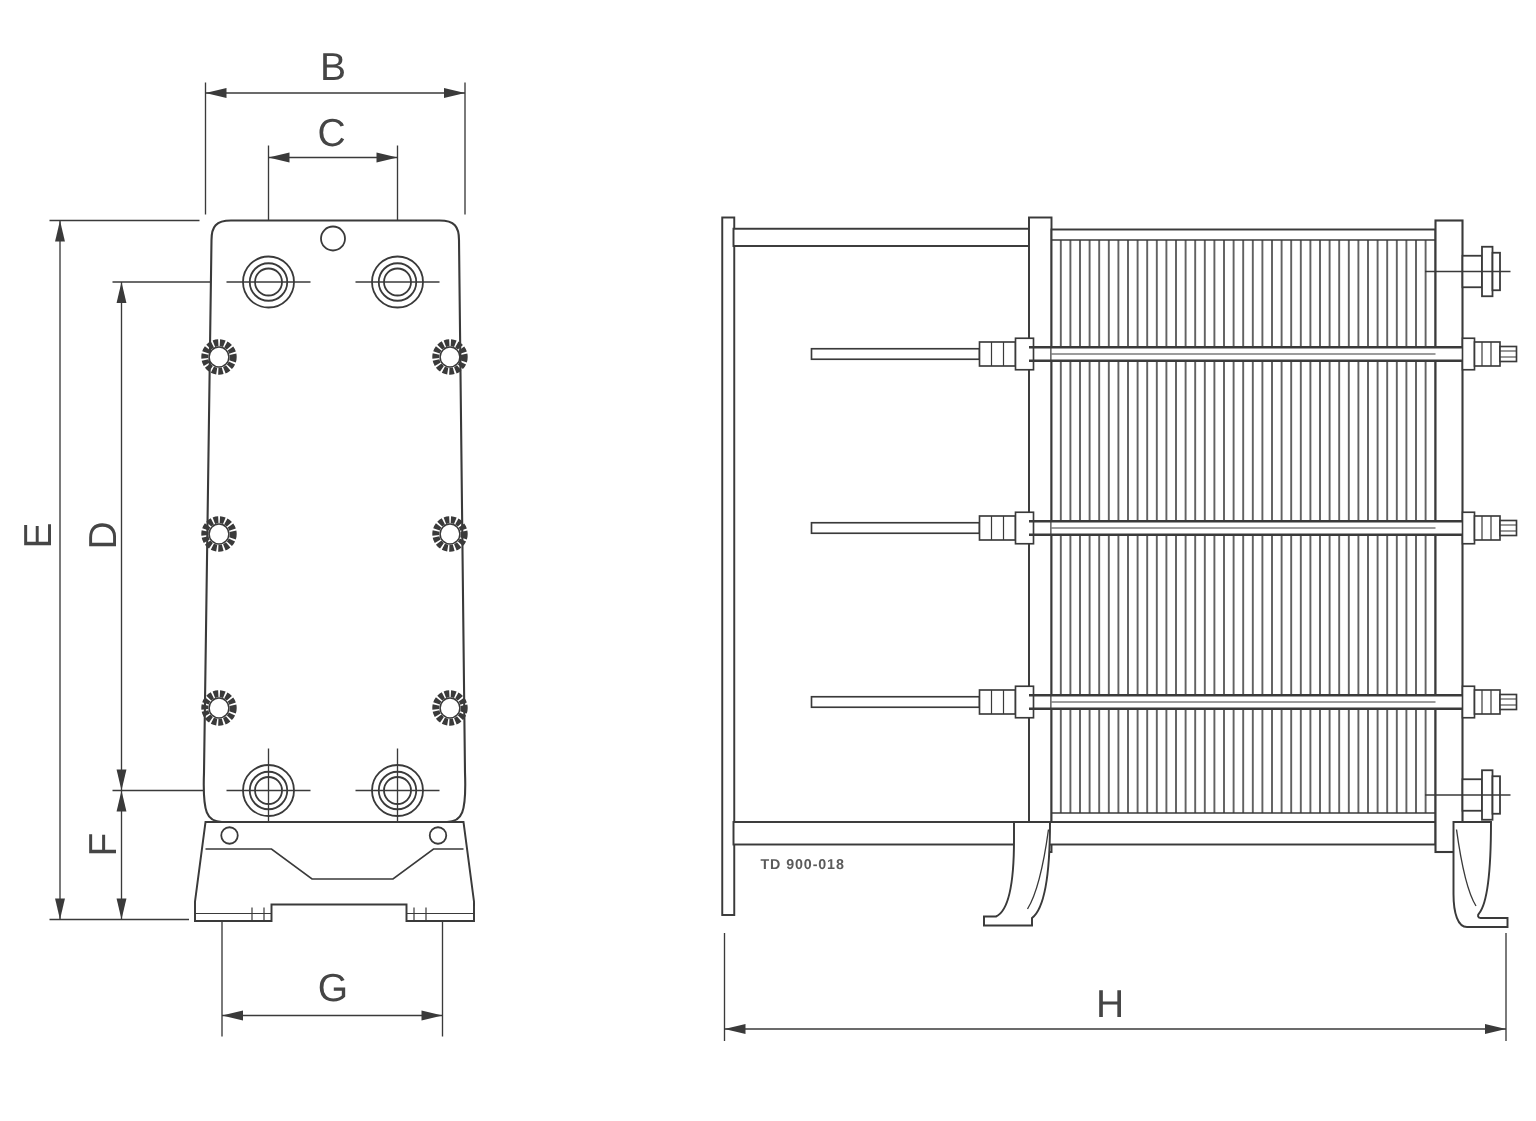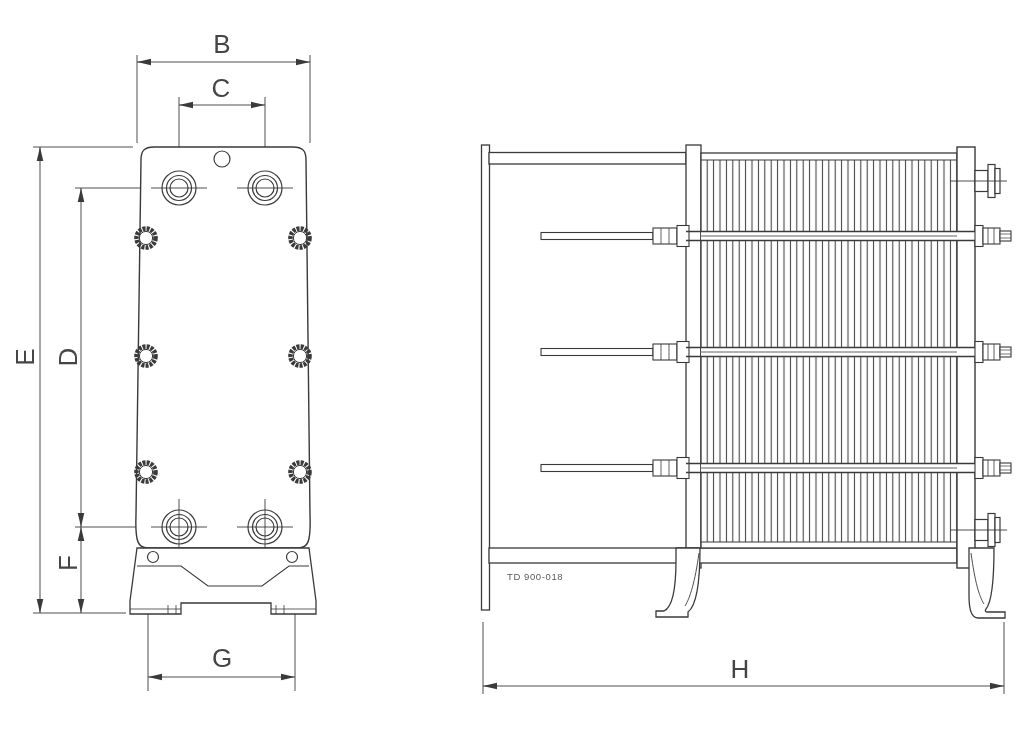--- a/index.html
+++ b/index.html
@@ -21,20 +21,21 @@
     user-select:none;
   }
   .dim-label.rot{transform:translate(-50%,-50%) rotate(-90deg);}
   .drawing-number{
     position:absolute;
     color:#5a5a5a;
     font-size:9.5px;
     letter-spacing:0.6px;
     transform:none;
     white-space:nowrap;
+    font-weight:bold;
   }
 </style>
 </head>
 <body>
 
 <div class="canvas">
 
 <svg width="1024" height="747" viewBox="0 0 1024 747">
   <defs>
     <pattern id="plates" width="6.4" height="10" patternUnits="userSpaceOnUse">

